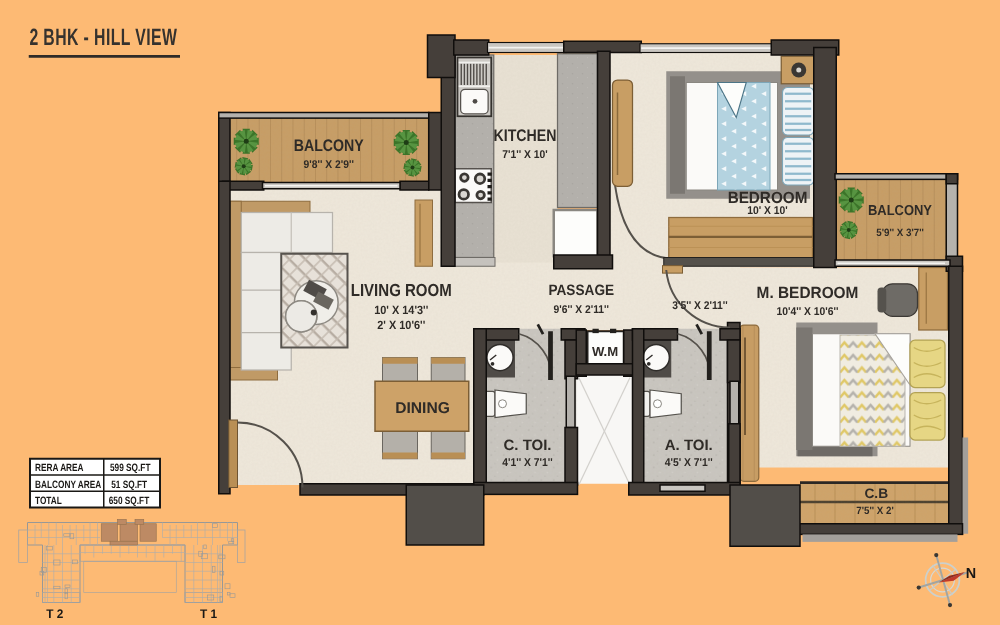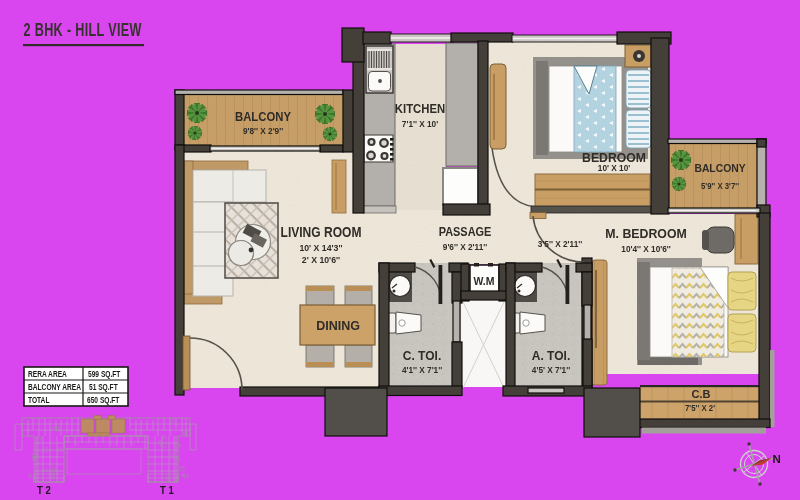--- a/index.html
+++ b/index.html
@@ -1,17 +1,17 @@
 <!DOCTYPE html>
 <html><head>
 <meta charset="utf-8">
 <style>
 html,body{margin:0;padding:0;background:#ffffff;}
 *{font-family:"Liberation Sans",sans-serif;}
-#page{position:relative;width:800px;height:500px;background:#d946ef;overflow:hidden;transform:translateZ(0);will-change:transform;}
+#page{position:relative;width:800px;height:500px;background:#fdba74;overflow:hidden;transform:translateZ(0);will-change:transform;}
 </style>
 </head>
 <body>
 <div id="page">
 <svg width="800" height="500" viewBox="0 0 800 500">
 <defs>
 <pattern id="woodH" width="9" height="60" patternUnits="userSpaceOnUse">
   <rect width="9" height="60" fill="#c79d64"></rect>
   <line x1="0" y1="0" x2="0" y2="60" stroke="#ab8350" stroke-width="0.9"></line>
 </pattern>

